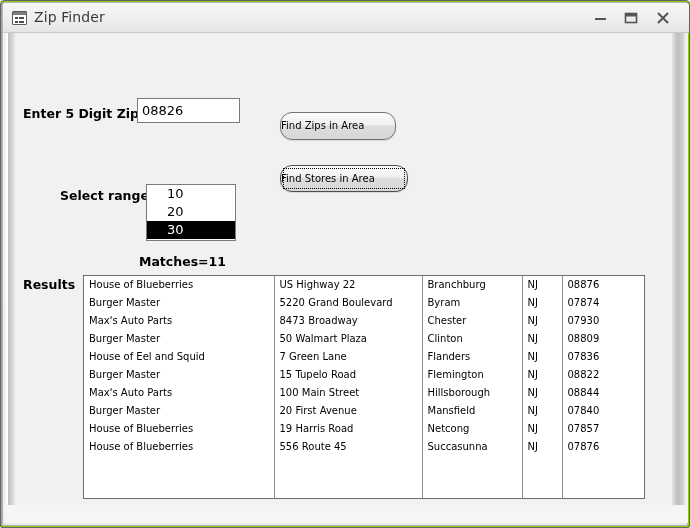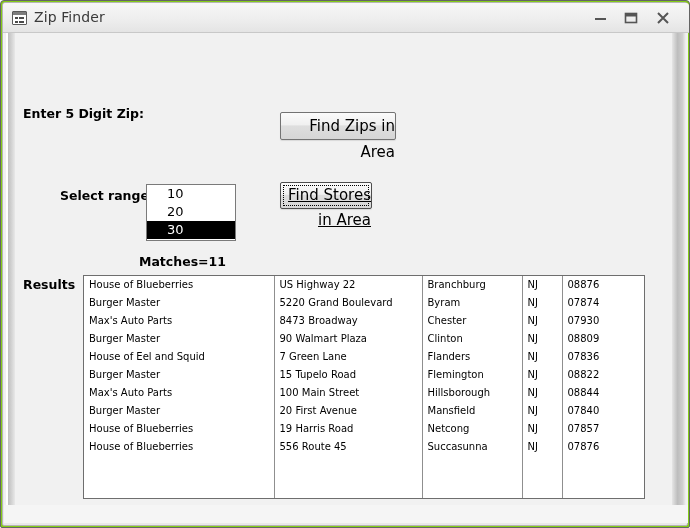--- a/index.html
+++ b/index.html
@@ -165,39 +165,38 @@
     line-height: 23px;
     outline: none;
   }
 
   
   .btn {
     position: absolute;
     box-sizing: border-box;
     background: linear-gradient(#fbfbfb 0%, #f0f0f0 45%, #dedede 50%, #d6d6d6 100%);
     border: 1px solid #737373;
-    border-radius: 2px;
+    border-radius: 12px;
     font-family: "DejaVu Sans", "Liberation Sans", sans-serif;
-    font-size: 15px;
+    font-size: 10px;
     color: #000;
-    text-align: right;
+    text-align: left;
     cursor: default;
     box-shadow: 0 1px 1px rgba(0,0,0,0.10);
   }
   .btn-zips {
     left: 265px; top: 79px;
     width: 116px; height: 28px;
     line-height: 26px;
   }
   .btn-stores {
-    left: 265px; top: 149px;
-    width: 92px; height: 27px;
+    left: 265px; top: 132px;
+    width: 128px; height: 27px;
     line-height: 25px;
     border: 1px solid #4d4d4d;
-    text-decoration: underline;
   }
   .btn-stores .focus-ring {
     position: absolute;
     left: 2px; top: 2px;
     right: 2px; bottom: 2px;
     border: 1px dotted #000;
   }
   .btn-stores .lab { position: relative; z-index: 2; }
 
   
@@ -304,20 +303,21 @@
   </div>
 
   <div class="client">
     <div class="left-band"></div>
     <div class="right-band"></div>
     <div class="bottom-band"></div>
 
     <div class="form-surface">
 
       <div class="lbl lbl-zip">Enter 5 Digit Zip:</div>
+      <input class="zip-input" type="text" value="08826" style="">
 
       <div class="btn btn-zips">
         <span>Find Zips in Area</span>
       </div>
 
       <div class="btn btn-stores">
         <span class="focus-ring"></span>
         <span class="lab">Find Stores in Area</span>
       </div>
 
@@ -357,21 +357,21 @@
               </tr>
               <tr>
                 <td class="c0">Max's Auto Parts</td>
                 <td class="c1">8473 Broadway</td>
                 <td class="c2">Chester</td>
                 <td class="c3">NJ</td>
                 <td class="c4">07930</td>
               </tr>
               <tr>
                 <td class="c0">Burger Master</td>
-                <td class="c1">90 Walmart Plaza</td>
+                <td class="c1">50 Walmart Plaza</td>
                 <td class="c2">Clinton</td>
                 <td class="c3">NJ</td>
                 <td class="c4">08809</td>
               </tr>
               <tr>
                 <td class="c0">House of Eel and Squid</td>
                 <td class="c1">7 Green Lane</td>
                 <td class="c2">Flanders</td>
                 <td class="c3">NJ</td>
                 <td class="c4">07836</td>

